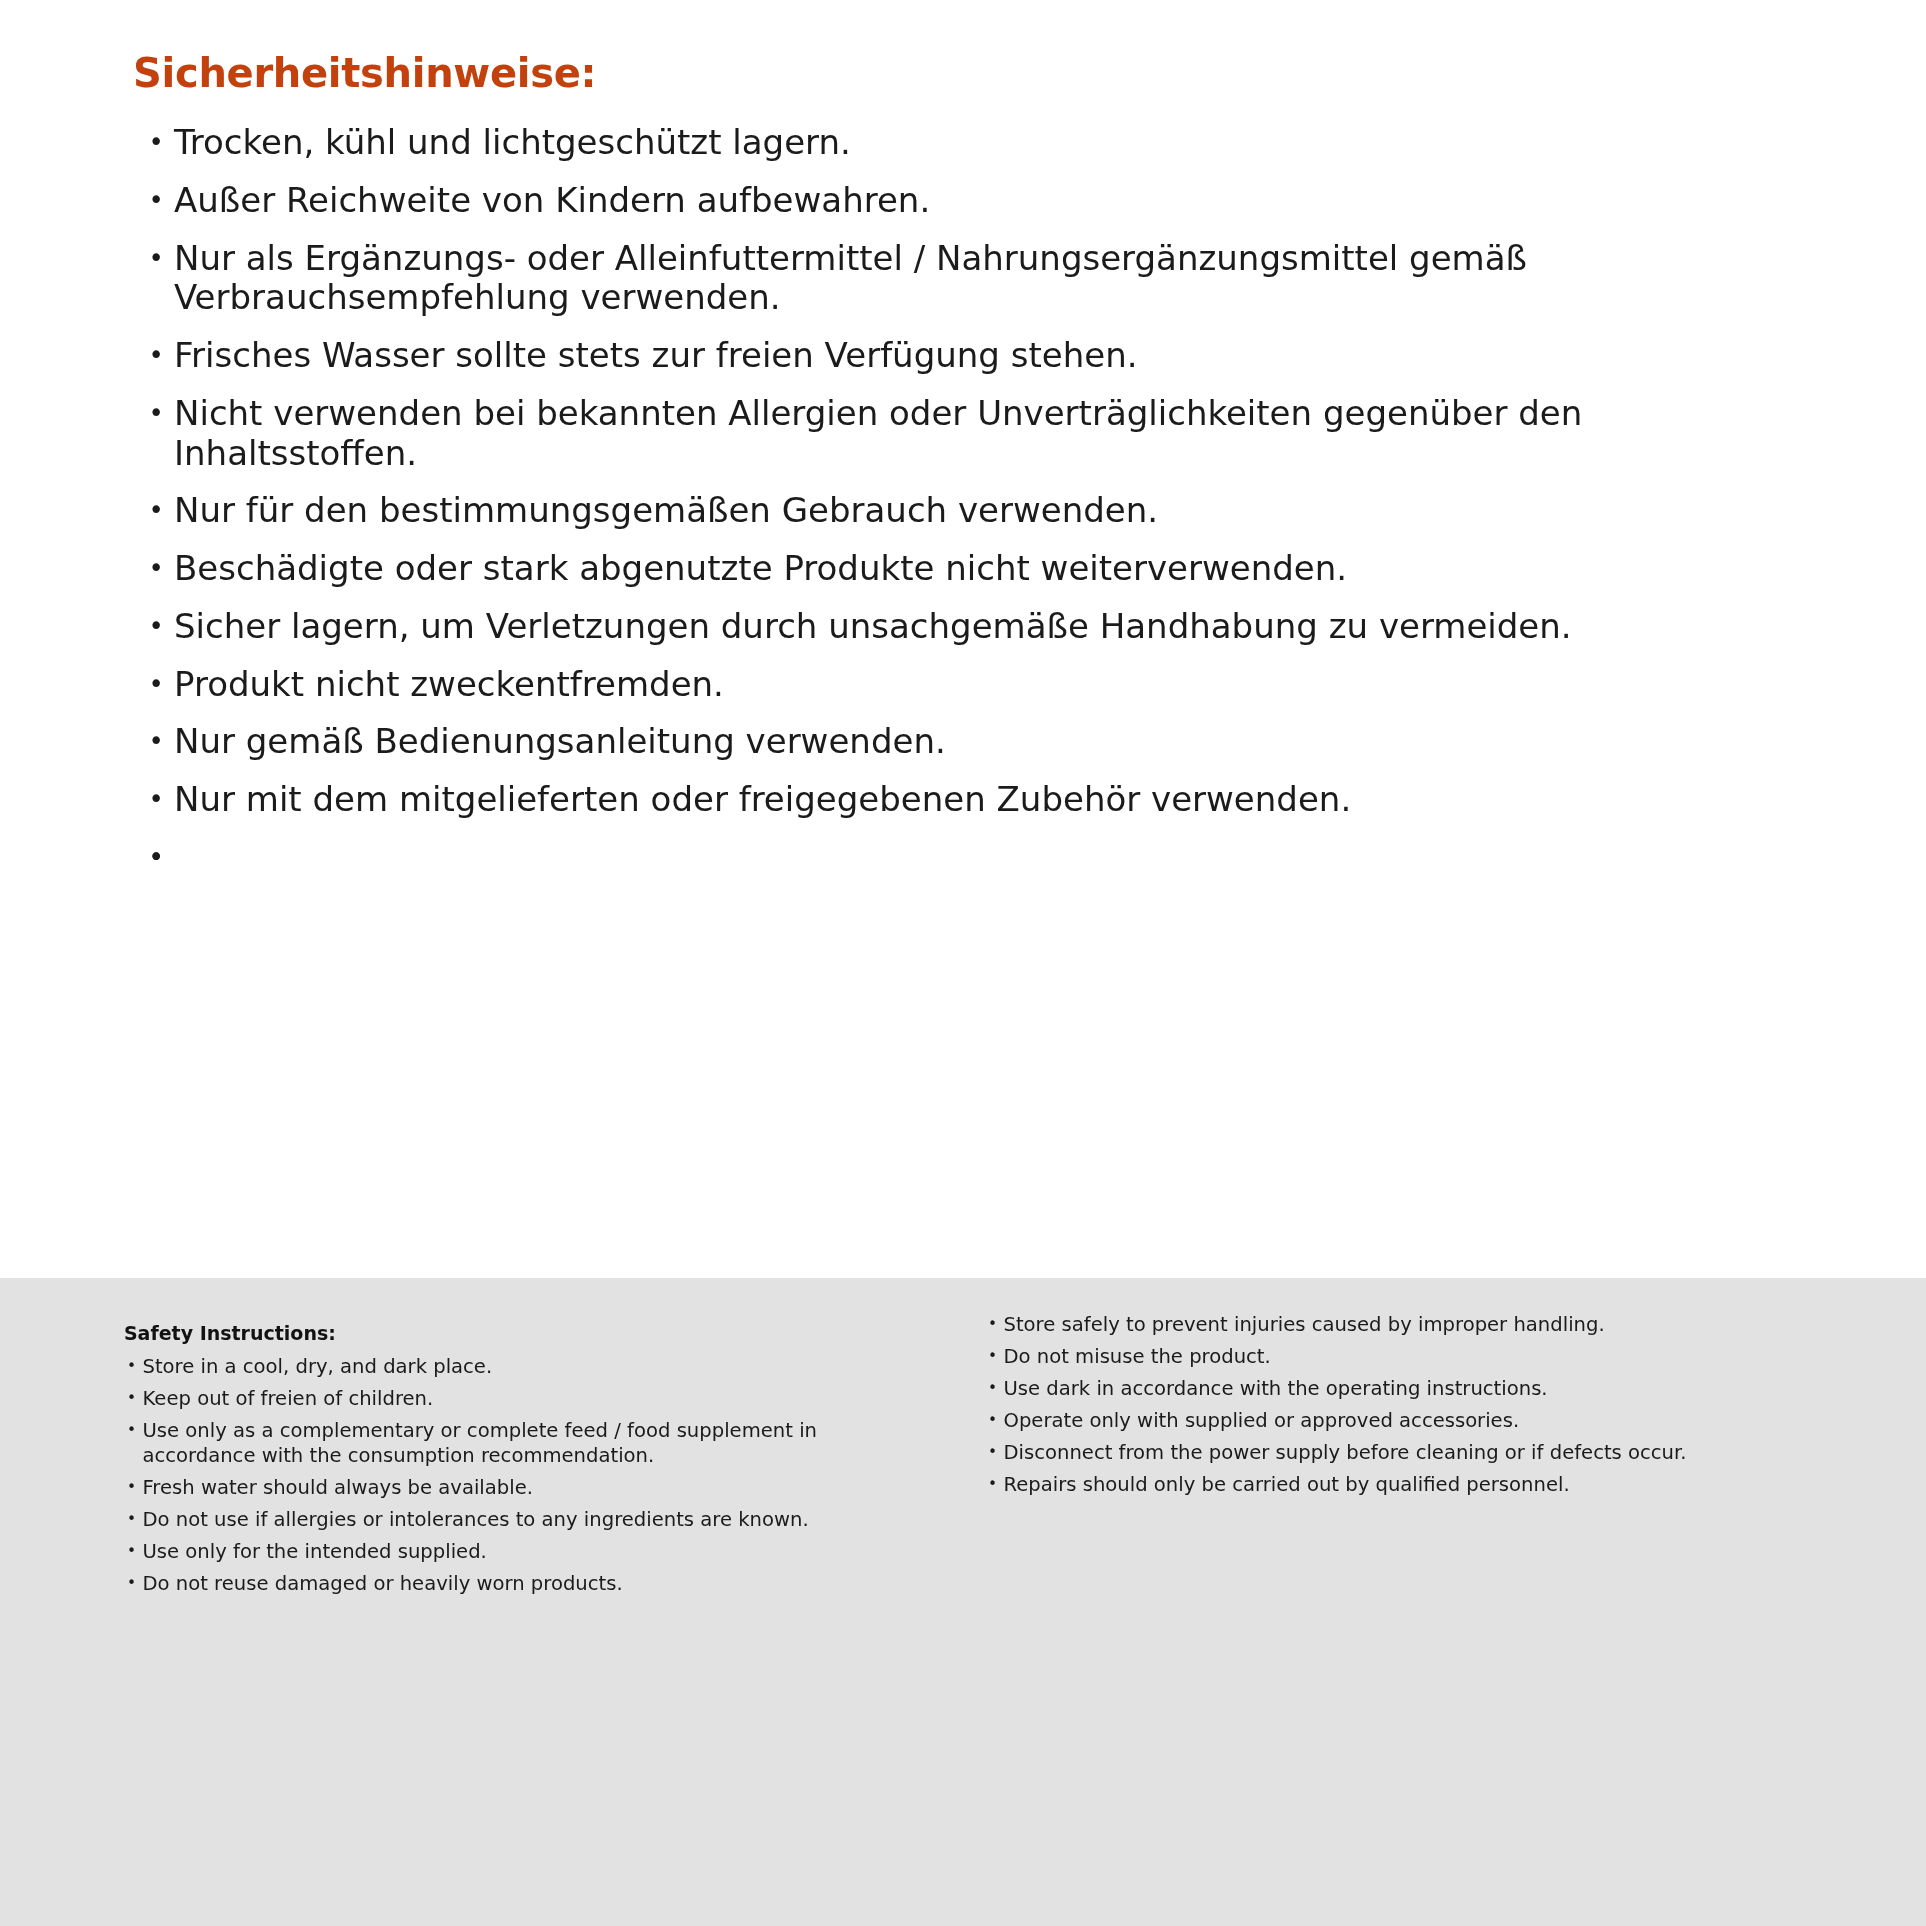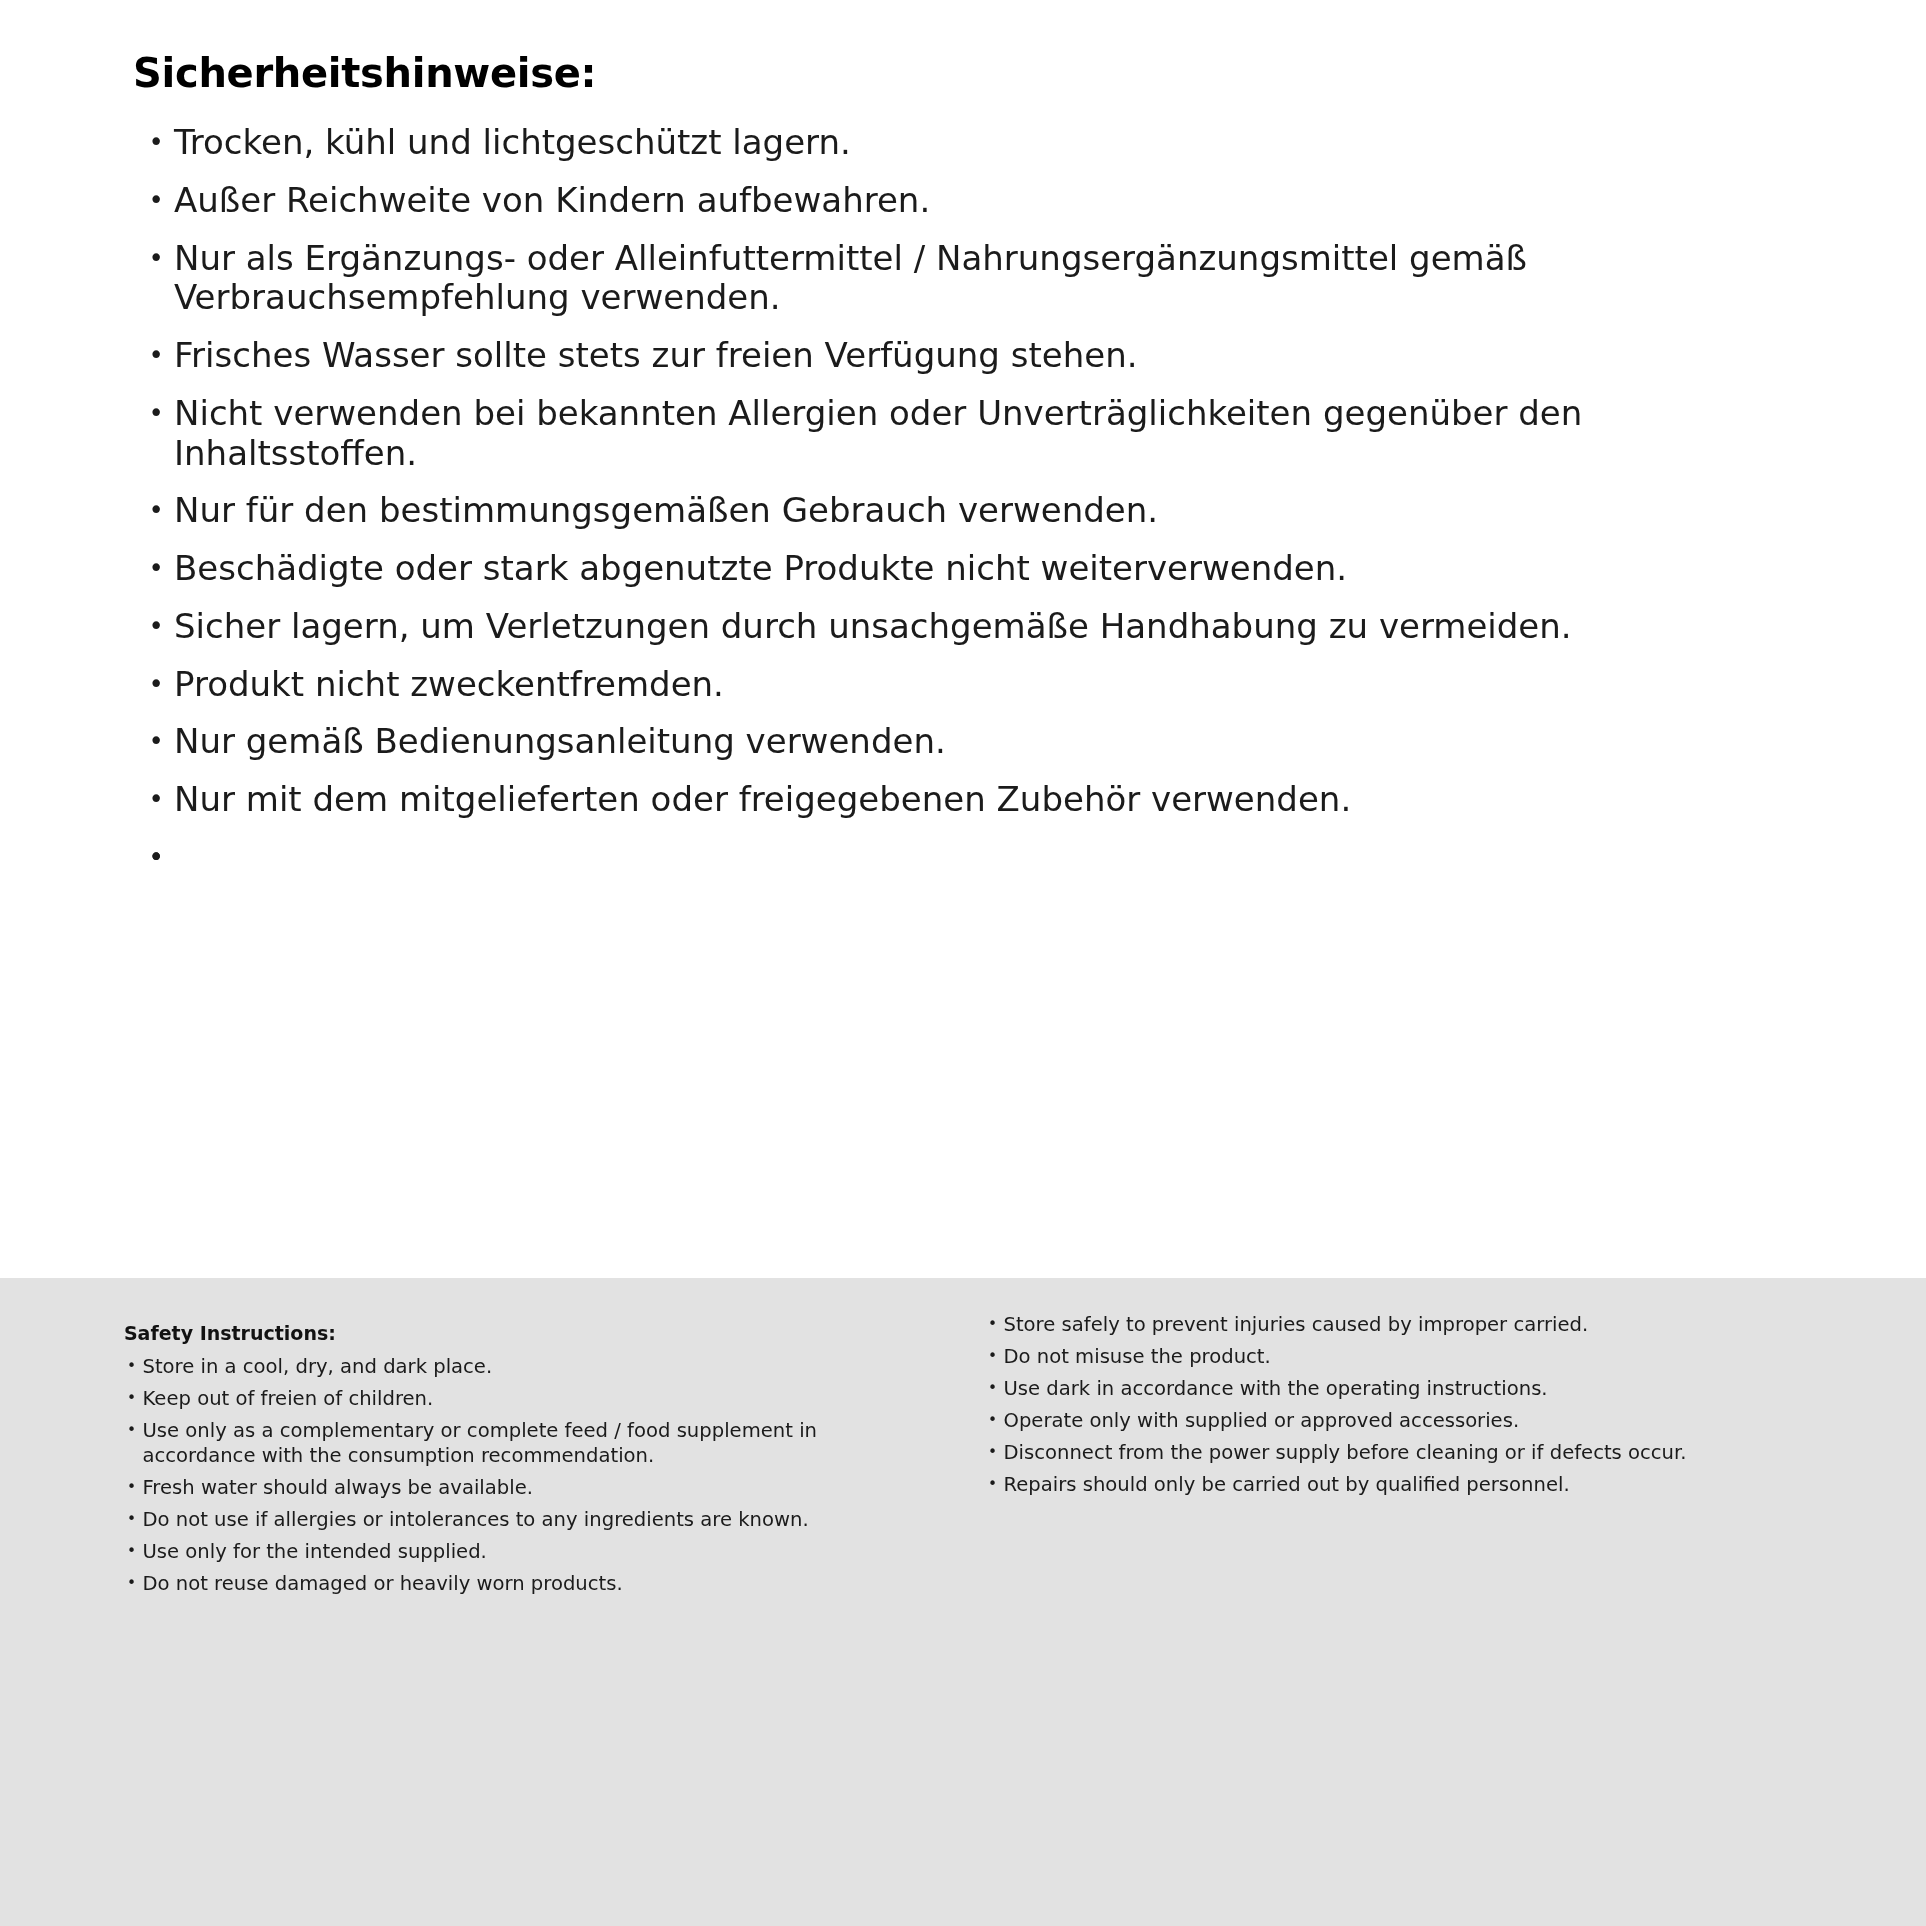--- a/index.html
+++ b/index.html
@@ -27,21 +27,21 @@
     background: #ffffff;
     padding: 50px 96px 0 128px;
     box-sizing: border-box;
     height: 1278px;
   }
   .de-heading {
     font-size: 40px;
     font-weight: bold;
     letter-spacing: -0.3px;
     margin: 0 0 27px 5.1px;
-    color: #000000;
+    color: #c2410c;
   }
   .de-list {
     list-style: none;
     margin: 0;
     padding: 0;
   }
   .de-list li {
     position: relative;
     font-size: 34px;
     line-height: 1.17;
@@ -137,21 +137,21 @@
           <li><span class="bullet">•</span><span>Keep out of freien of children.</span></li>
           <li><span class="bullet">•</span><span>Use only as a complementary or complete feed / food supplement in accordance with the consumption recommendation.</span></li>
           <li><span class="bullet">•</span><span>Fresh water should always be available.</span></li>
           <li><span class="bullet">•</span><span>Do not use if allergies or intolerances to any ingredients are known.</span></li>
           <li><span class="bullet">•</span><span>Use only for the intended supplied.</span></li>
           <li><span class="bullet">•</span><span>Do not reuse damaged or heavily worn products.</span></li>
         </ul>
       </div>
       <div class="en-col right">
         <ul class="en-list">
-          <li><span class="bullet">•</span><span>Store safely to prevent injuries caused by improper carried.</span></li>
+          <li><span class="bullet">•</span><span>Store safely to prevent injuries caused by improper handling.</span></li>
           <li><span class="bullet">•</span><span>Do not misuse the product.</span></li>
           <li><span class="bullet">•</span><span>Use dark in accordance with the operating instructions.</span></li>
           <li><span class="bullet">•</span><span>Operate only with supplied or approved accessories.</span></li>
           <li><span class="bullet">•</span><span>Disconnect from the power supply before cleaning or if defects occur.</span></li>
           <li><span class="bullet">•</span><span>Repairs should only be carried out by qualified personnel.</span></li>
         </ul>
       </div>
     </div>
   </section>
 

